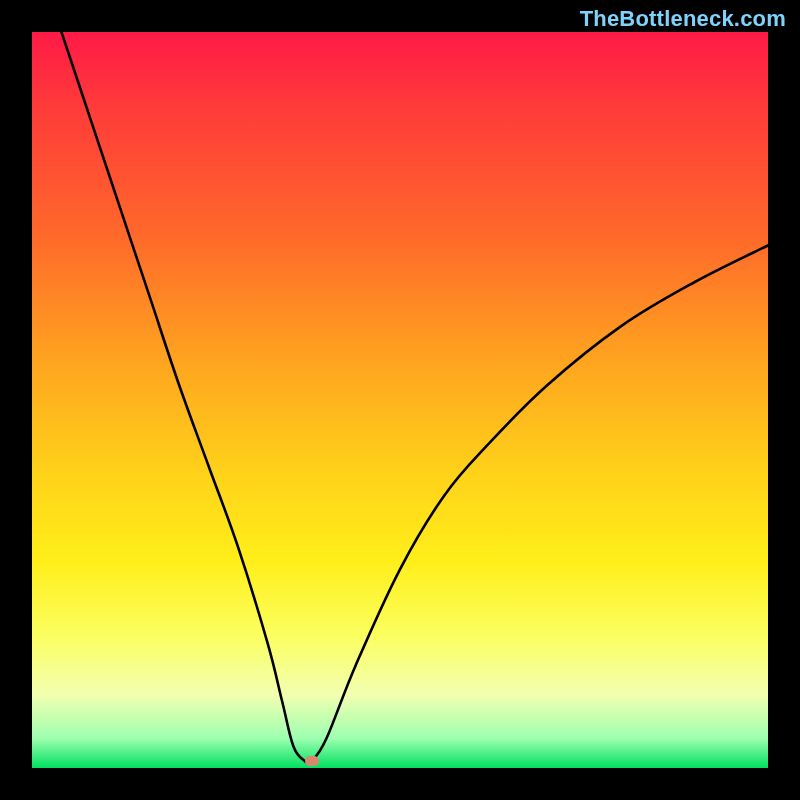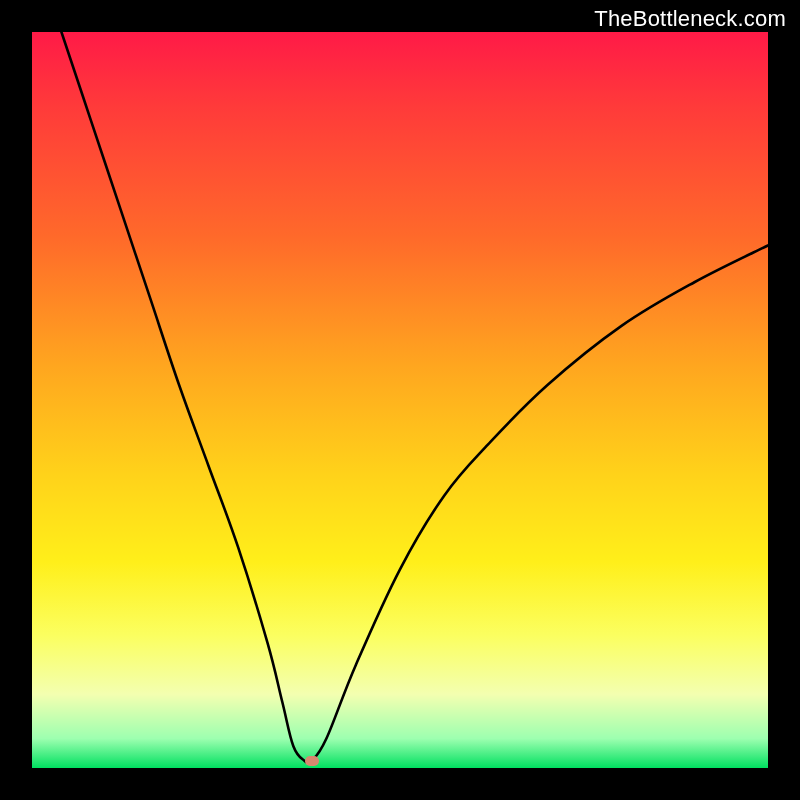--- a/index.html
+++ b/index.html
@@ -37,23 +37,23 @@
       #fbff60 82%,
       #f3ffb0 90%,
       #9dffb0 96%,
       #00e060 100%
     );
   }
   .watermark {
     position: absolute;
     top: 6px;
     right: 14px;
-    color: #ffffff;
+    color: #7dd3fc;
     font-size: 22px;
-    font-weight: 400;
+    font-weight: 700;
     letter-spacing: 0.2px;
     user-select: none;
   }
   svg.curve {
     position: absolute;
     left: 0;
     top: 0;
     width: 736px;
     height: 736px;
   }

